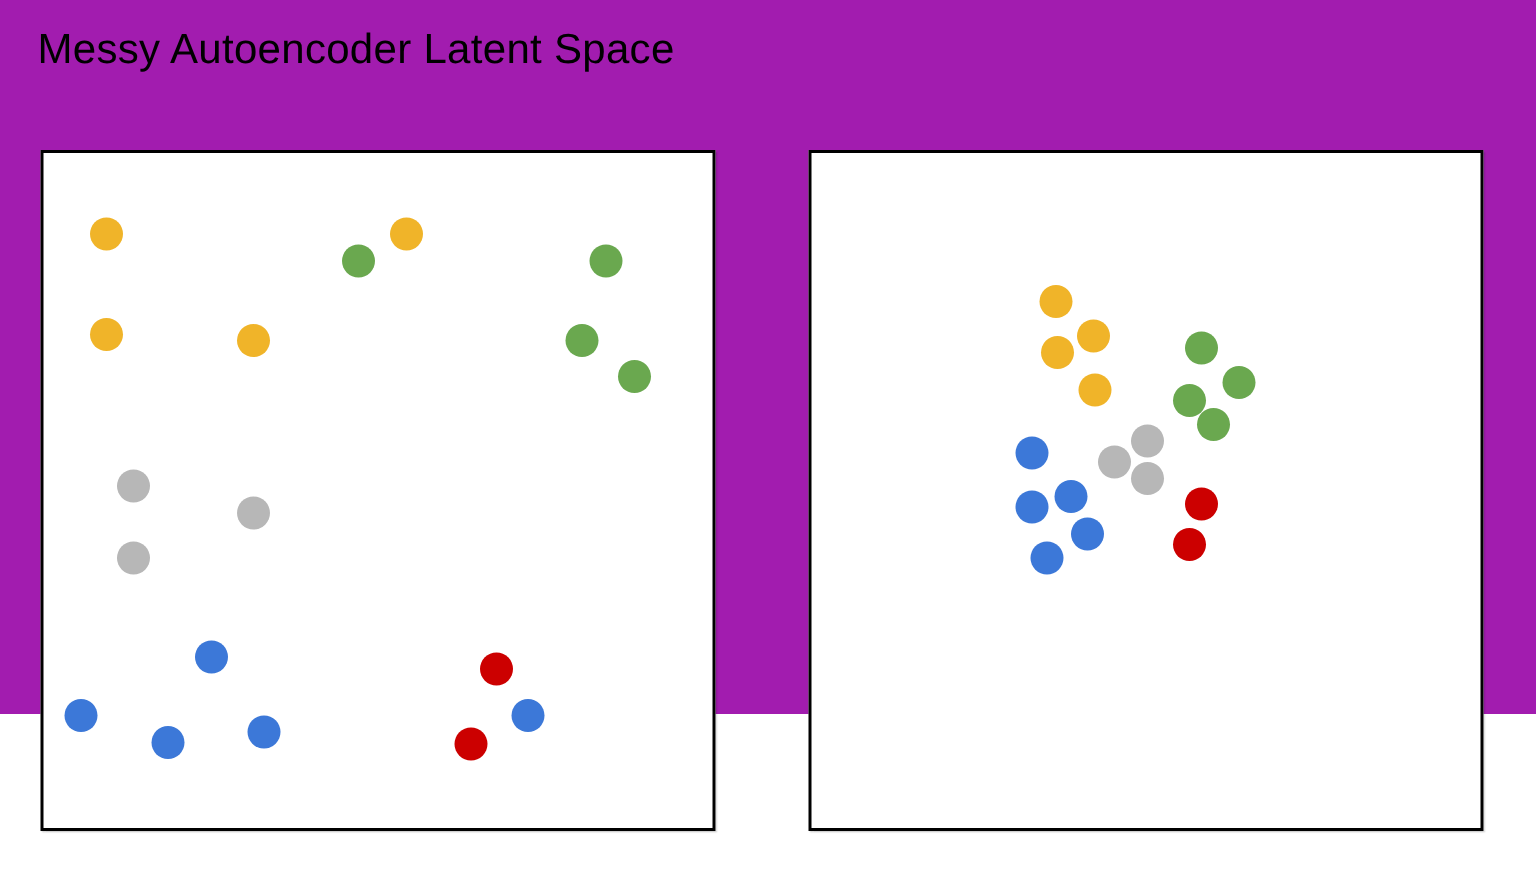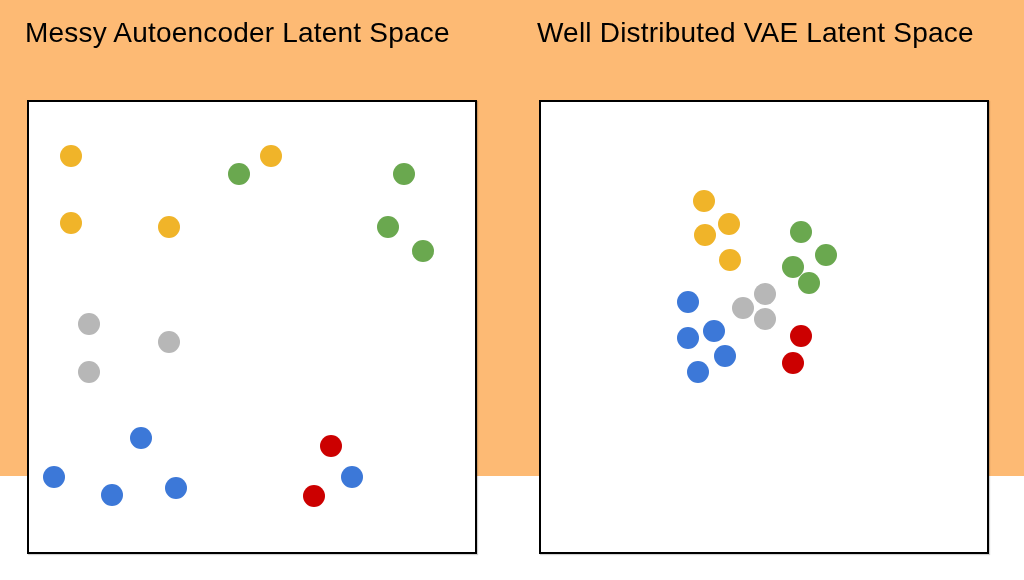--- a/index.html
+++ b/index.html
@@ -8,21 +8,21 @@
     background: #ffffff;
     width: 1024px;
     height: 580px;
     overflow: hidden;
     font-family: "Liberation Sans", "DejaVu Sans", sans-serif;
   }
   .figure {
     position: relative;
     width: 1024px;
     height: 476px;
-    background: #fdba74;
+    background: #a21caf;
   }
   .plot-title {
     position: absolute;
     top: 16px;
     margin: 0;
     font-size: 28px;
     font-weight: 400;
     line-height: 1.2;
     color: #000000;
     letter-spacing: 0.2px;
@@ -46,21 +46,20 @@
     position: absolute;
     border-radius: 50%;
     transform: translate(-50%, -50%);
   }
 </style>
 </head>
 <body>
 
 <div class="figure">
   <h1 class="plot-title left">Messy Autoencoder Latent Space</h1>
-  <h1 class="plot-title right">Well Distributed VAE Latent Space</h1>
 
   <div class="panel left">
       <div class="dot" style="left: 9.5%; top: 12%; width: 22px; height: 22px; background: rgb(240, 180, 41);"></div>
       <div class="dot" style="left: 54.2%; top: 11.9%; width: 22px; height: 22px; background: rgb(240, 180, 41);"></div>
       <div class="dot" style="left: 9.5%; top: 26.8%; width: 22px; height: 22px; background: rgb(240, 180, 41);"></div>
       <div class="dot" style="left: 31.5%; top: 27.7%; width: 22px; height: 22px; background: rgb(240, 180, 41);"></div>
       <div class="dot" style="left: 47%; top: 15.9%; width: 22px; height: 22px; background: rgb(106, 168, 79);"></div>
       <div class="dot" style="left: 84.1%; top: 15.9%; width: 22px; height: 22px; background: rgb(106, 168, 79);"></div>
       <div class="dot" style="left: 80.4%; top: 27.8%; width: 22px; height: 22px; background: rgb(106, 168, 79);"></div>
       <div class="dot" style="left: 88.4%; top: 33%; width: 22px; height: 22px; background: rgb(106, 168, 79);"></div>

